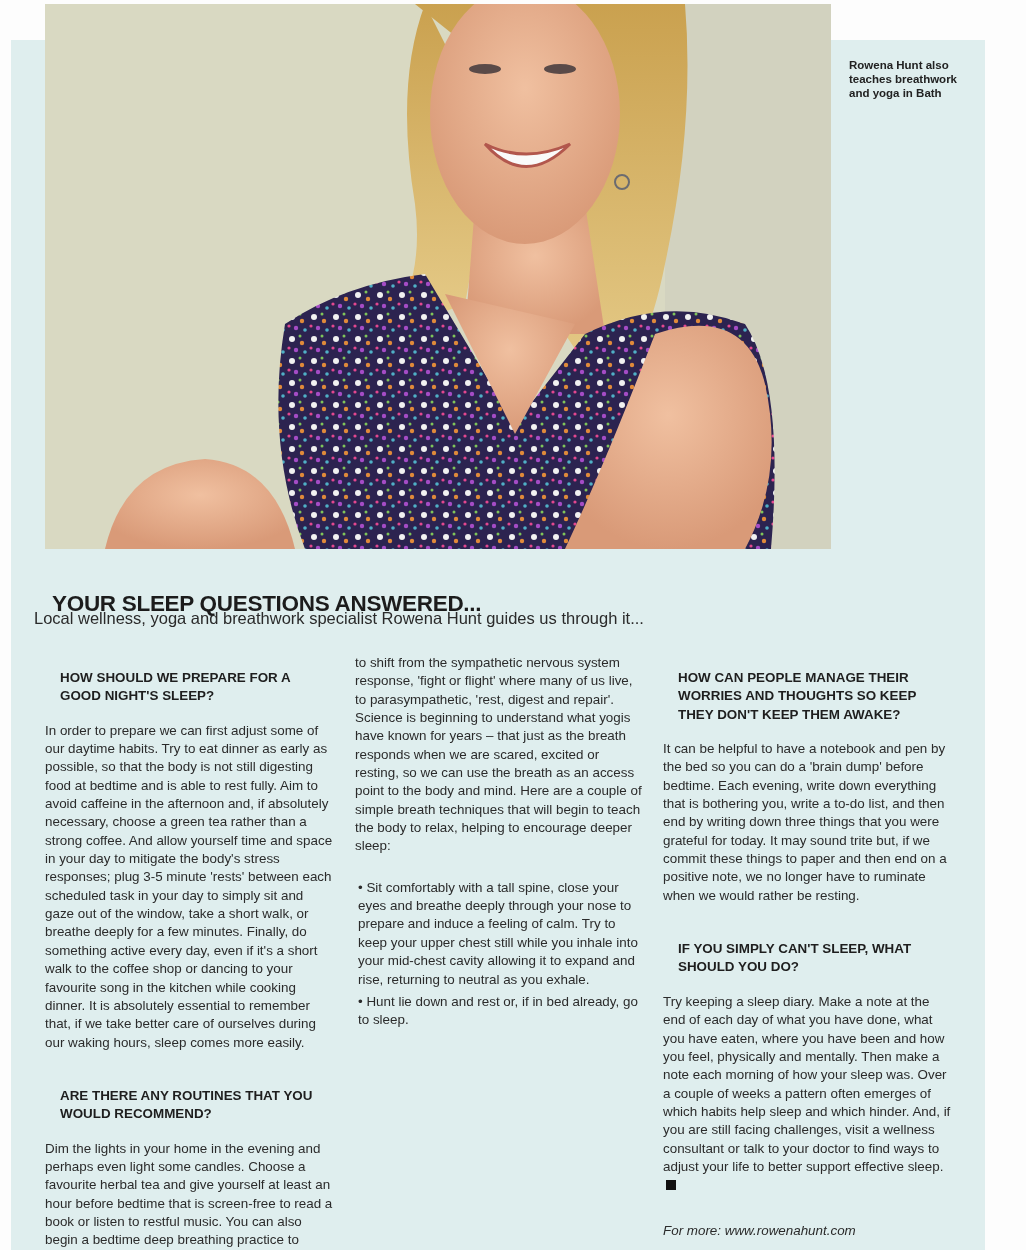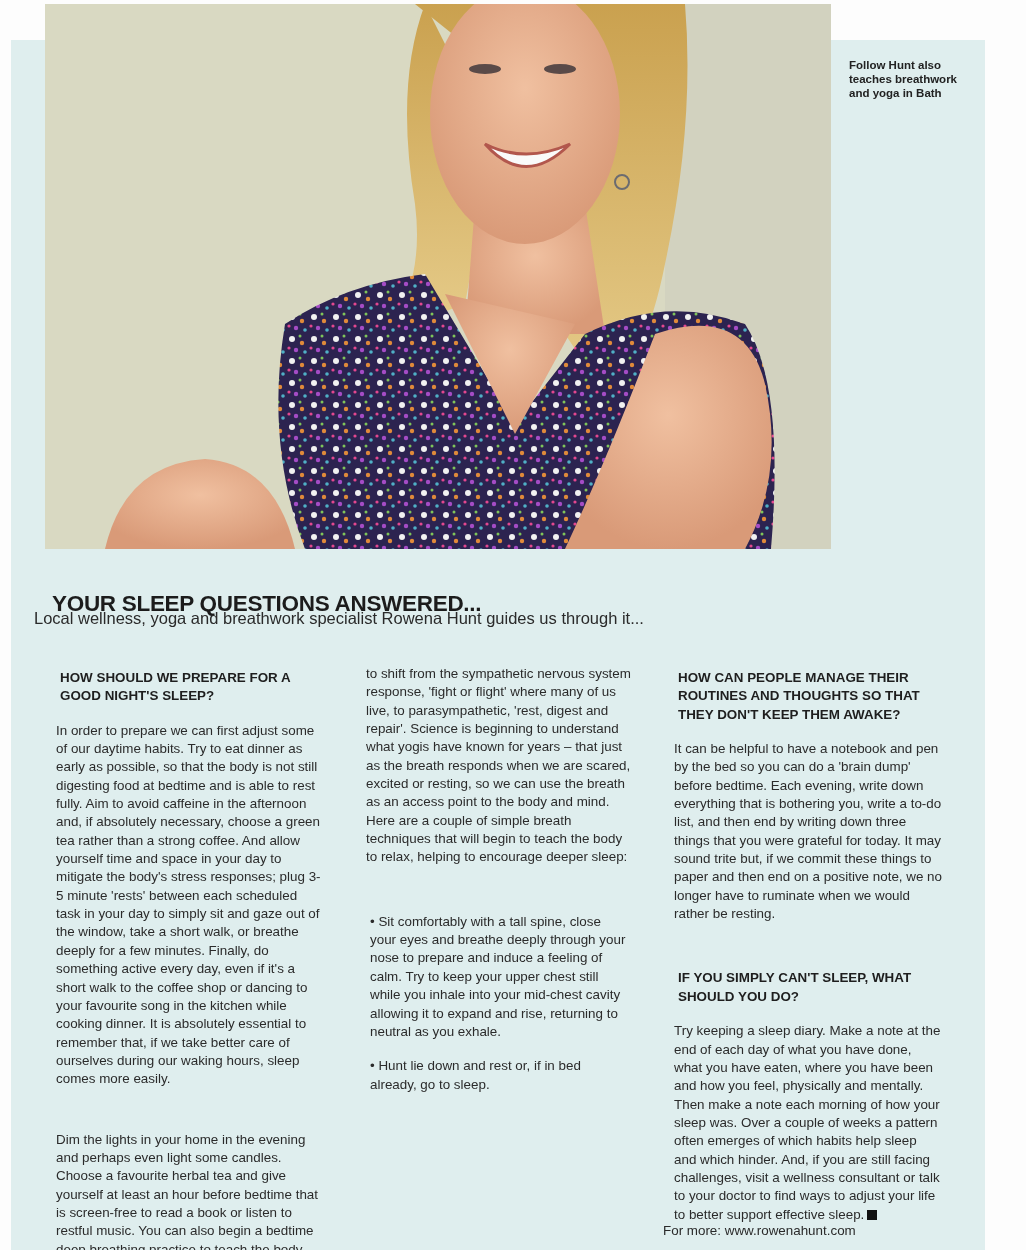--- a/index.html
+++ b/index.html
@@ -32,30 +32,30 @@
       font-size: 16.5px; color: #2a2a2a;
     }
     .col {
       position: absolute; top: 653px; width: 292px;
       font-size: 13.4px; line-height: 18.35px; color: #2b2b2b;
     }
     .col1 { left: 44px; }
     .col2 { left: 354px; }
     .col3 { left: 662px; }
     .q { font-weight: bold; color: #1e1e1e; margin: 16px; }
-    .a { margin: 12px; }
+    .a { margin: 1px; }
     .gap { height: 18px; }
-    .bullet { margin: 16px; }
+    .bullet { margin: 4px; }
     .endmark {
       display: inline-block; width: 10px; height: 10px; background: #111;
       vertical-align: -1px; margin-left: 3px;
     }
     .more {
       position: absolute; left: 663px; top: 1223px;
-      font-size: 13.4px; color: #2a2a2a;
+      font-size: 13.4px; font-style: italic; color: #2a2a2a;
     }
   </style>
 </head>
 <body>
 
 <div class="panel"></div>
 
 <div class="photo">
   <svg width="786" height="545" viewBox="0 0 786 545">
     <defs>
@@ -98,40 +98,41 @@
     <path d="M240 320 Q300 280 380 270 L470 420 L540 330 Q620 290 700 320 Q740 380 726 545 L260 545 Q220 440 240 320 Z" fill="url(#floral)"></path>
 
     <path d="M400 290 L470 430 L530 320 Z" fill="url(#skin)"></path>
 
     <path d="M610 330 Q700 300 720 380 Q740 470 700 545 L520 545 Q560 460 610 330 Z" fill="url(#skin)"></path>
 
     <path d="M60 545 Q80 460 160 455 Q230 460 250 545 Z" fill="url(#skin)"></path>
   </svg>
 </div>
 
-<div class="caption">Follow Hunt also teaches breathwork and yoga in Bath</div>
+<div class="caption">Rowena Hunt also teaches breathwork and yoga in Bath</div>
 
 <h1 class="title" style="margin:8px;">YOUR SLEEP QUESTIONS ANSWERED...</h1>
 <div class="subtitle">Local wellness, yoga and breathwork specialist Rowena Hunt guides us through it...</div>
 
 <div class="col col1">
   <p class="q">HOW SHOULD WE PREPARE FOR A GOOD NIGHT'S SLEEP?</p>
   <p class="a">In order to prepare we can first adjust some of our daytime habits. Try to eat dinner as early as possible, so that the body is not still digesting food  at bedtime and is able to rest fully. Aim to avoid caffeine in the afternoon and, if absolutely necessary, choose a green tea rather than a strong coffee. And allow yourself time and space in your day to mitigate the body's stress responses; plug 3-5 minute 'rests' between each scheduled task in your day to simply sit and gaze out of the window, take a short walk, or breathe deeply for a few minutes. Finally, do something active every day, even if it's a short walk to the coffee shop or dancing to your favourite song in the kitchen while cooking dinner. It is absolutely essential to remember that, if we take better care of ourselves during our waking hours, sleep comes more easily.</p>
   <div class="gap"></div>
+  <p class="q">ARE THERE ANY ROUTINES THAT YOU WOULD RECOMMEND?</p>
   <p class="a">Dim the lights in your home in the evening and perhaps even light some candles. Choose a favourite herbal tea and give yourself at least an hour before bedtime that is screen-free to read a book or listen to restful music. You can also begin a bedtime deep breathing practice to teach the body</p>
 </div>
 
 <div class="col col2">
   <p class="a">to shift from the sympathetic nervous system response, 'fight or flight' where many of us live, to parasympathetic, 'rest, digest and repair'. Science is beginning to understand what yogis have known for years – that just as the breath responds when we are scared, excited or resting, so we can use the breath as an access point to the body and mind. Here are a couple of simple breath techniques that will begin to teach the body to relax, helping to encourage deeper sleep:</p>
   <div class="gap"></div>
   <p class="bullet">• Sit comfortably with a tall spine, close your eyes and breathe deeply through your nose to prepare and induce a feeling of calm. Try to keep your upper chest still while you inhale into your mid-chest cavity allowing it to expand and rise, returning to neutral as you exhale.</p>
   <p class="bullet">• Hunt lie down and rest or, if in bed already, go to sleep.</p>
 </div>
 
 <div class="col col3">
-  <p class="q">HOW CAN PEOPLE MANAGE THEIR ROUTINES AND THOUGHTS SO THAT THEY DON'T KEEP THEM AWAKE?</p>
+  <p class="q">HOW CAN PEOPLE MANAGE THEIR WORRIES AND THOUGHTS SO KEEP THEY DON'T KEEP THEM AWAKE?</p>
   <p class="a">It can be helpful to have a notebook and pen by the bed so you can do a 'brain dump' before bedtime. Each evening, write down everything that is bothering you, write a to-do list, and then end by writing down three things that you were grateful for today. It may sound trite but, if we commit these things to paper and then end on a positive note, we no longer have to ruminate when we would rather be resting.</p>
   <div class="gap"></div>
   <p class="q">IF YOU SIMPLY CAN'T SLEEP, WHAT SHOULD YOU DO?</p>
   <p class="a"><span>Try keeping a sleep diary. Make a note at the end of each day of what you have done, what you have eaten, where you have been and how you feel, physically and mentally. Then make a note each morning of how your sleep was. Over a couple of weeks a pattern often emerges of which habits help sleep and which hinder. And, if you are still facing challenges, visit a wellness consultant or talk to your doctor to find ways to adjust your life to better support effective sleep.</span><span class="endmark"></span></p>
 </div>
 
 <div class="more">For more: www.rowenahunt.com</div>
 
 </body></html>

